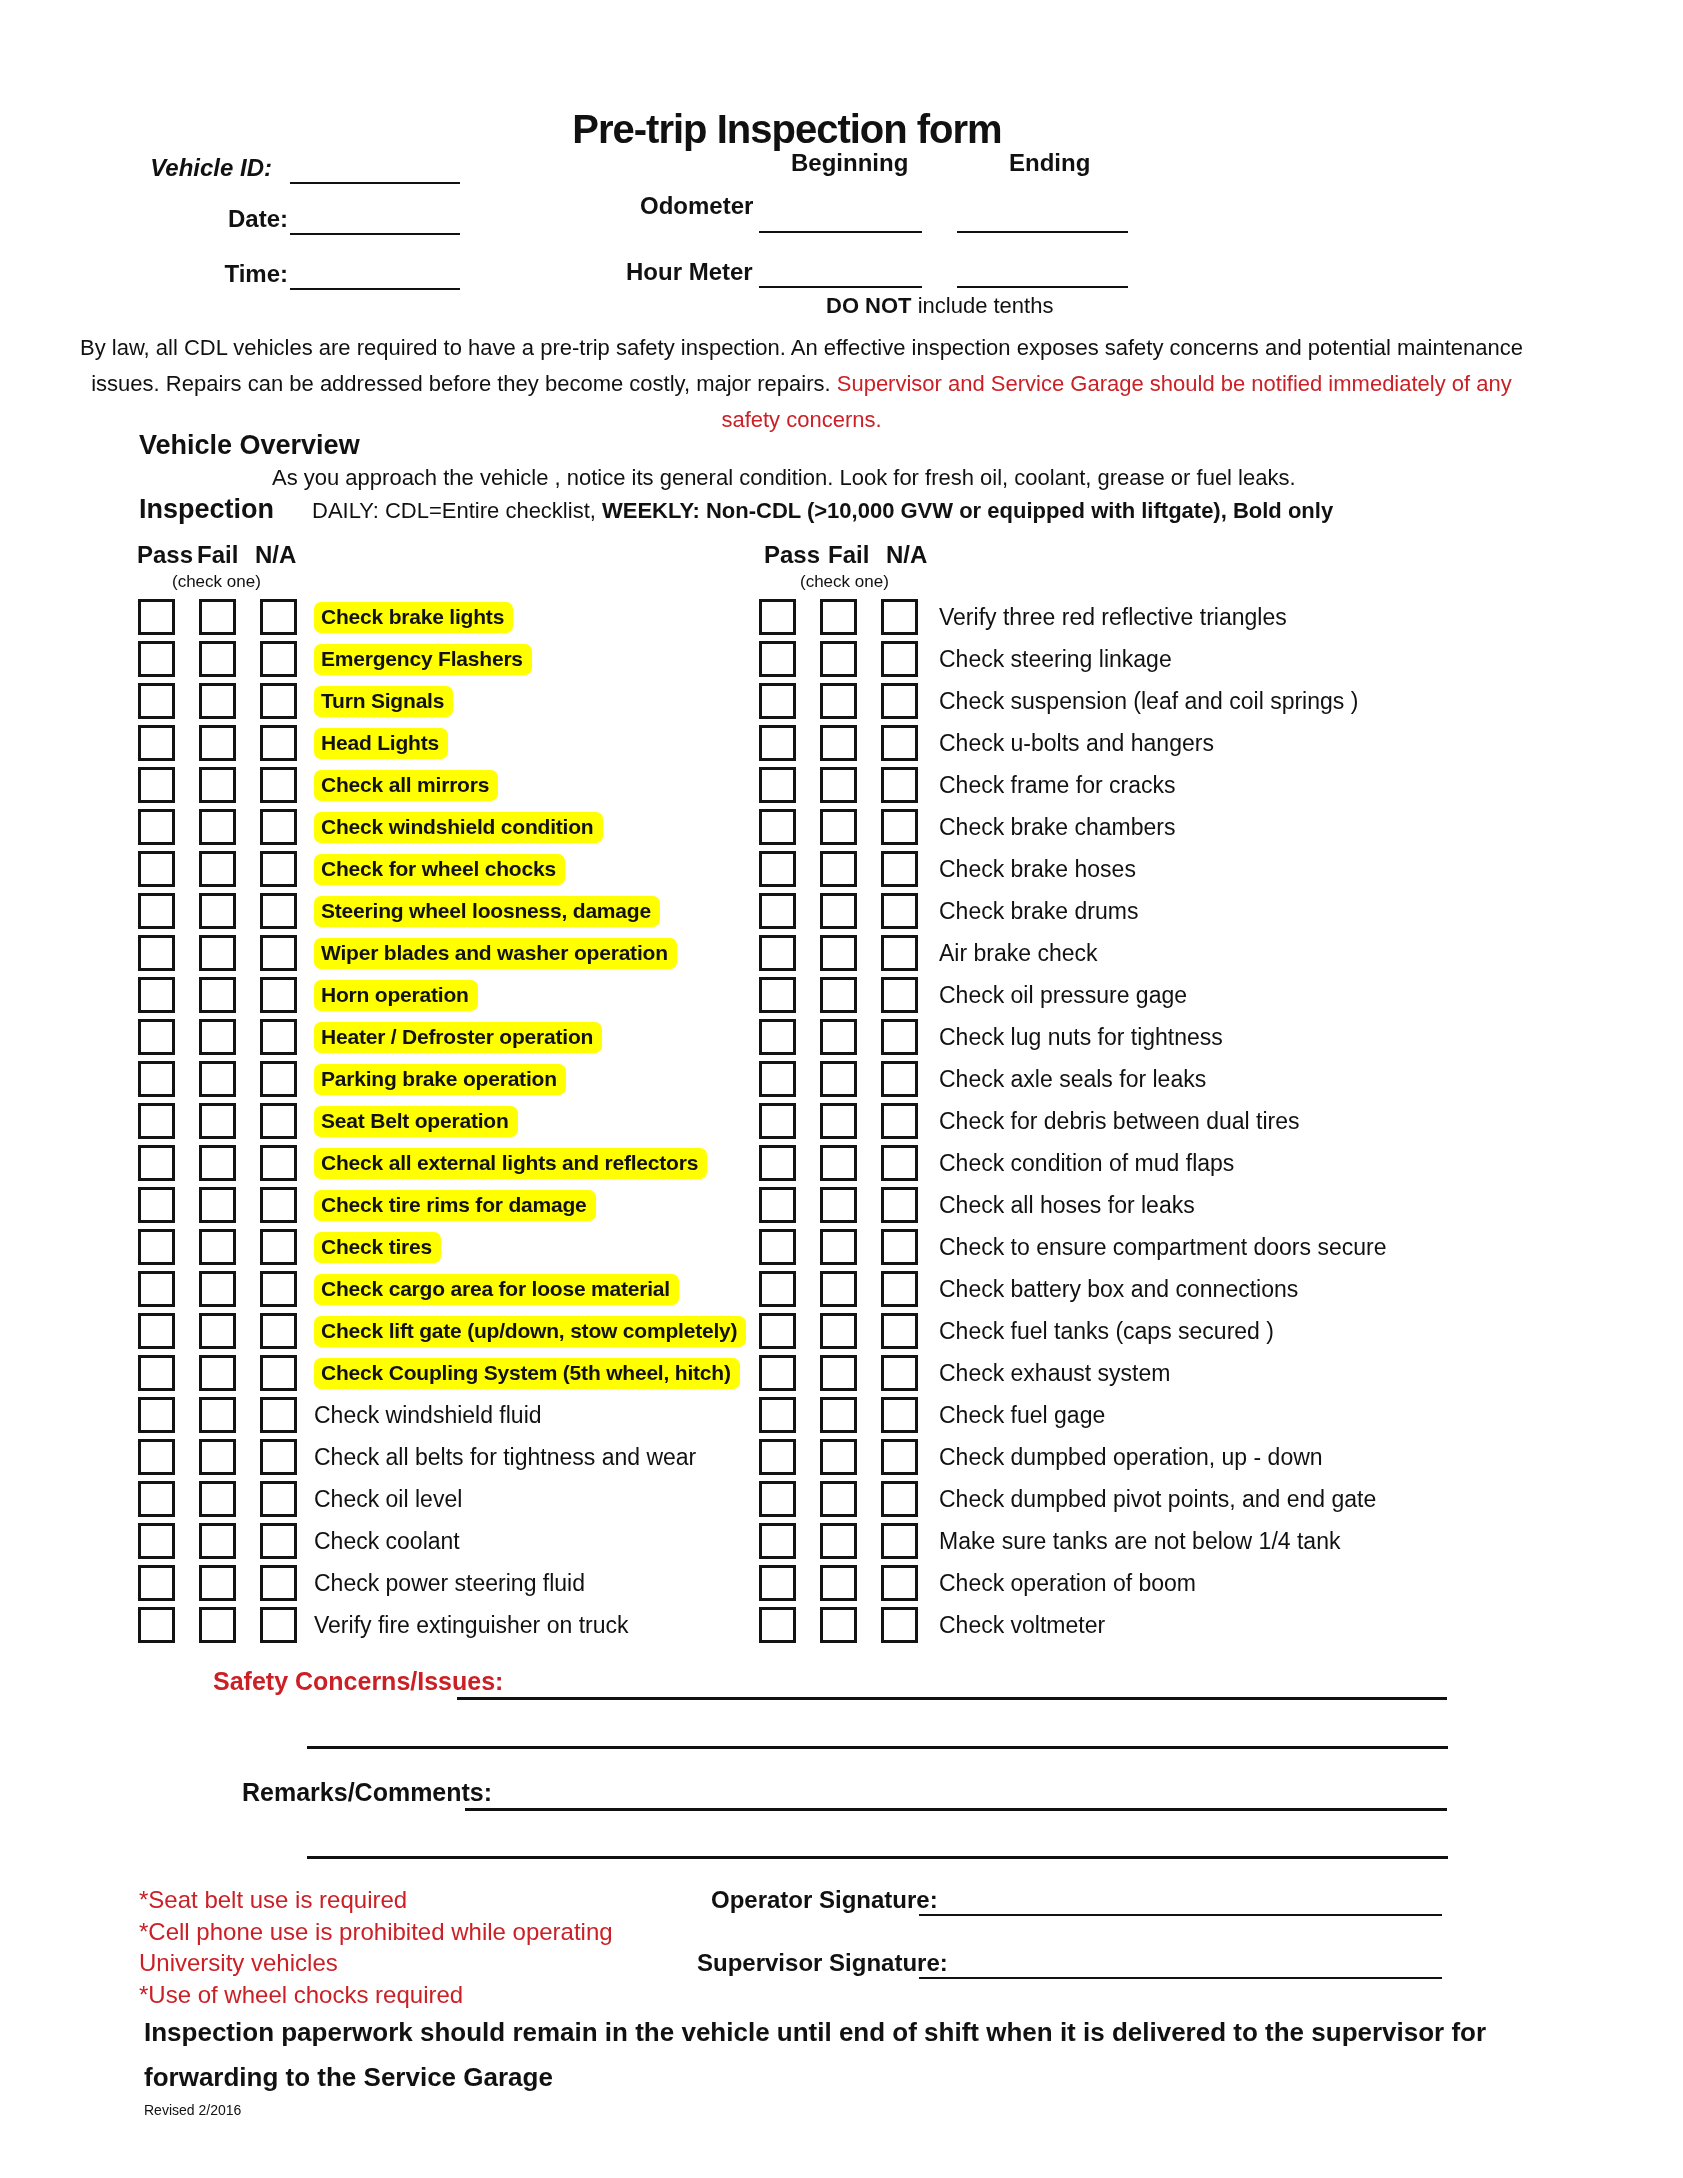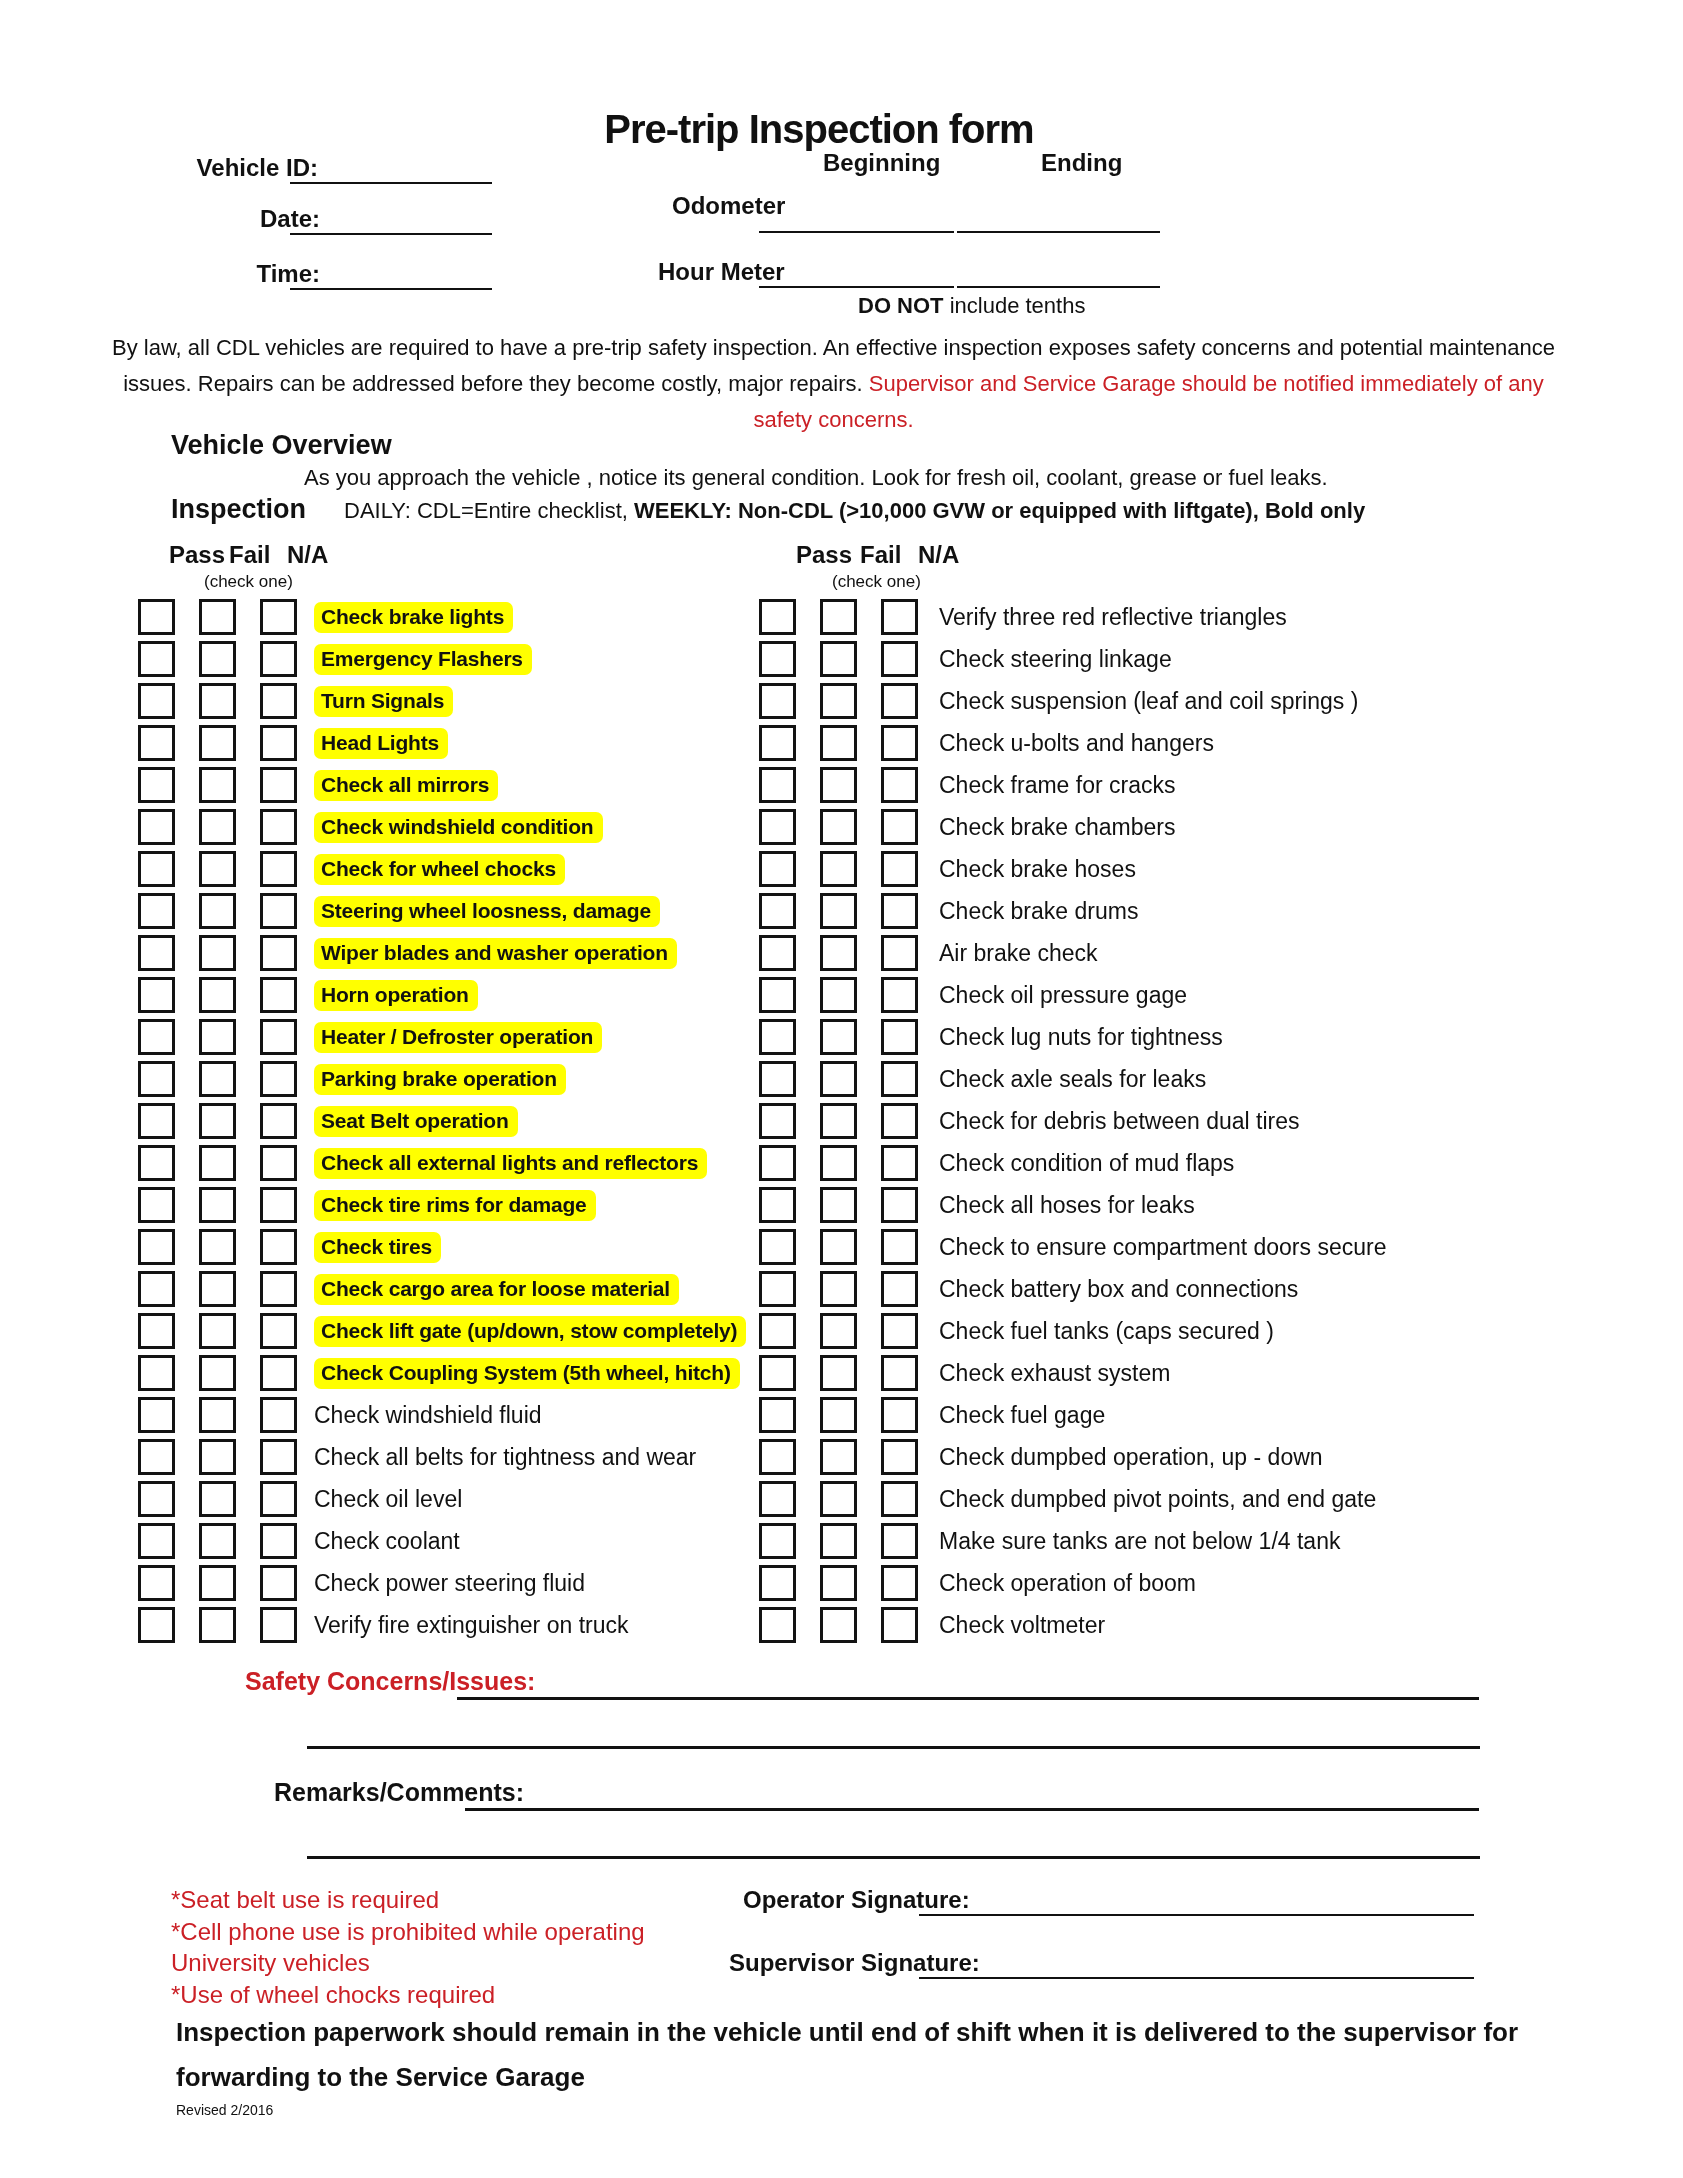--- a/index.html
+++ b/index.html
@@ -5,21 +5,21 @@
   html,body{margin:0;padding:0;background:#888;}
   .page{
     position:relative;
     width:1683px;height:2178px;
     margin:0 auto;
     background:#ffffff;
     font-family:"Liberation Sans", sans-serif;
     color:#111;
     overflow:hidden;
   }
-  .abs{position:absolute;padding-left:32px;}
+  .abs{position:absolute;}
   .b{font-weight:bold;}
   .red{color:var(--red,#cb2026);}
   .title{
     top:107px;left:0;width:1574px;
     text-align:center;
     font-size:40px;font-weight:bold;letter-spacing:-1px;
     white-space:nowrap;
   }
   .hlabel{font-size:24px;font-weight:bold;white-space:nowrap;}
   .rlabel{text-align:right;}
@@ -61,21 +61,21 @@
   .bold-note{font-size:26px;font-weight:bold;line-height:45px;white-space:nowrap;}
   .revised{font-size:14px;}
 </style>
 </head>
 <body>
 
 <div class="page">
 
   <div class="abs title">Pre-trip Inspection form</div>
 
-  <div class="abs hlabel rlabel" style="top:154px;left:38px;width:248px;">Vehicle ID:</div>
+  <div class="abs hlabel rlabel" style="top:154px;left:24px;width:248px;font-style:italic;">Vehicle ID:</div>
   <div class="abs fline" style="top:154px;left:290px;width:170px;"></div>
 
   <div class="abs hlabel" style="top:149px;left:791px;">Beginning</div>
   <div class="abs hlabel" style="top:149px;left:1009px;">Ending</div>
 
   <div class="abs hlabel rlabel" style="top:205px;left:40px;width:248px;">Date:</div>
   <div class="abs fline" style="top:205px;left:290px;width:170px;"></div>
   <div class="abs hlabel" style="top:192px;left:640px;">Odometer</div>
   <div class="abs fline" style="top:203px;left:759px;width:163px;"></div>
   <div class="abs fline" style="top:203px;left:957px;width:171px;"></div>

